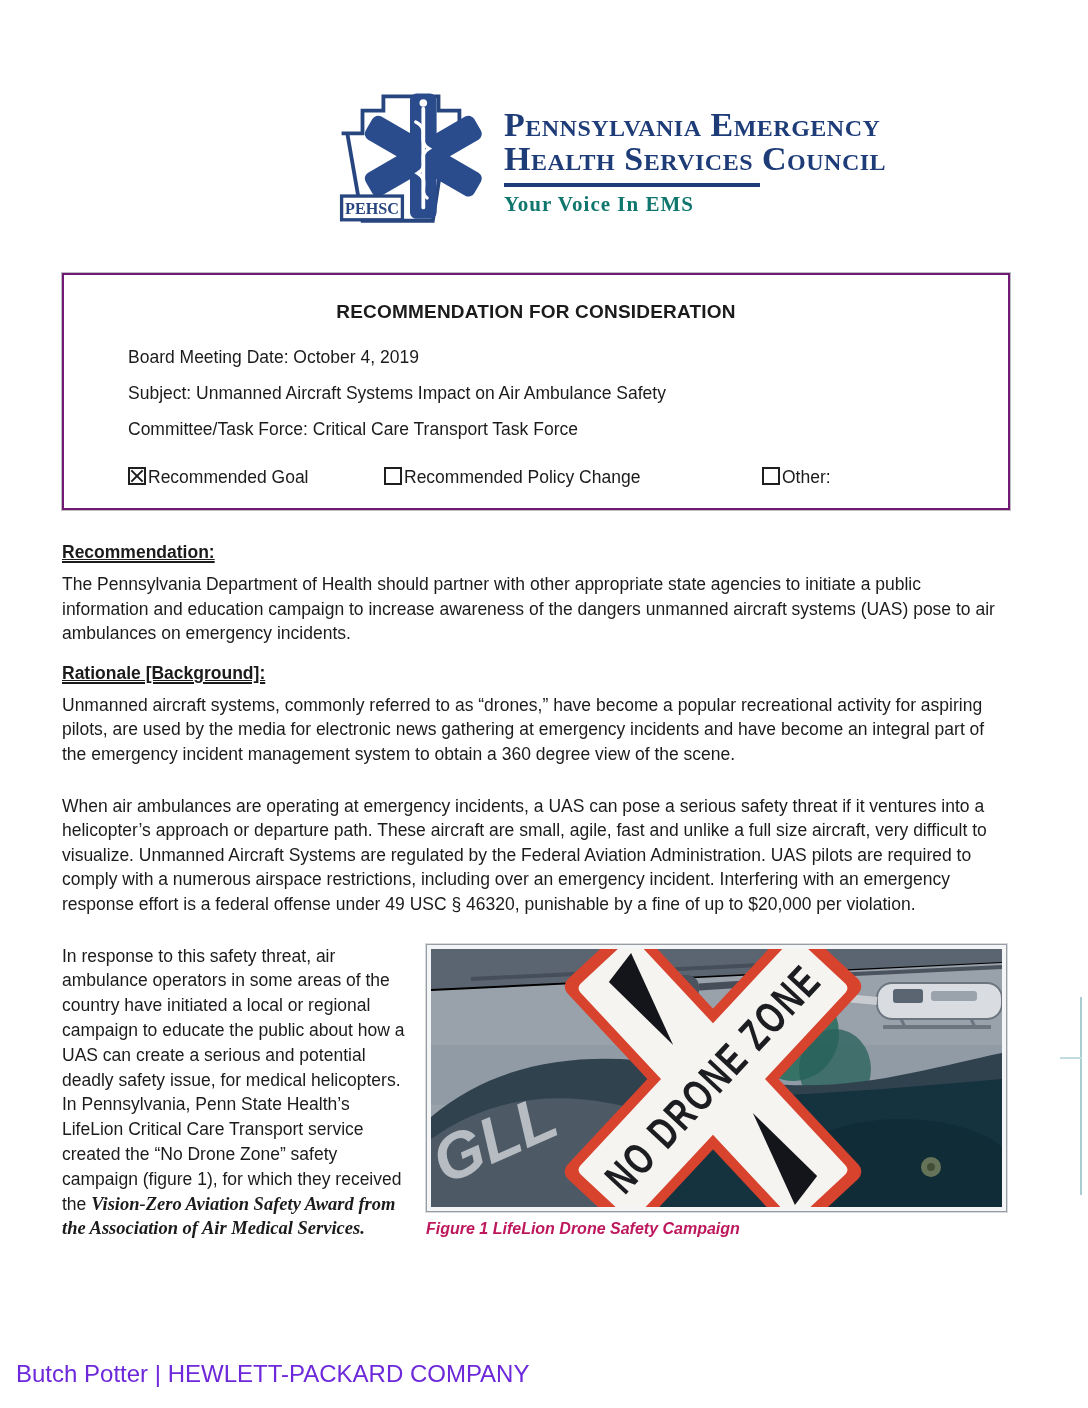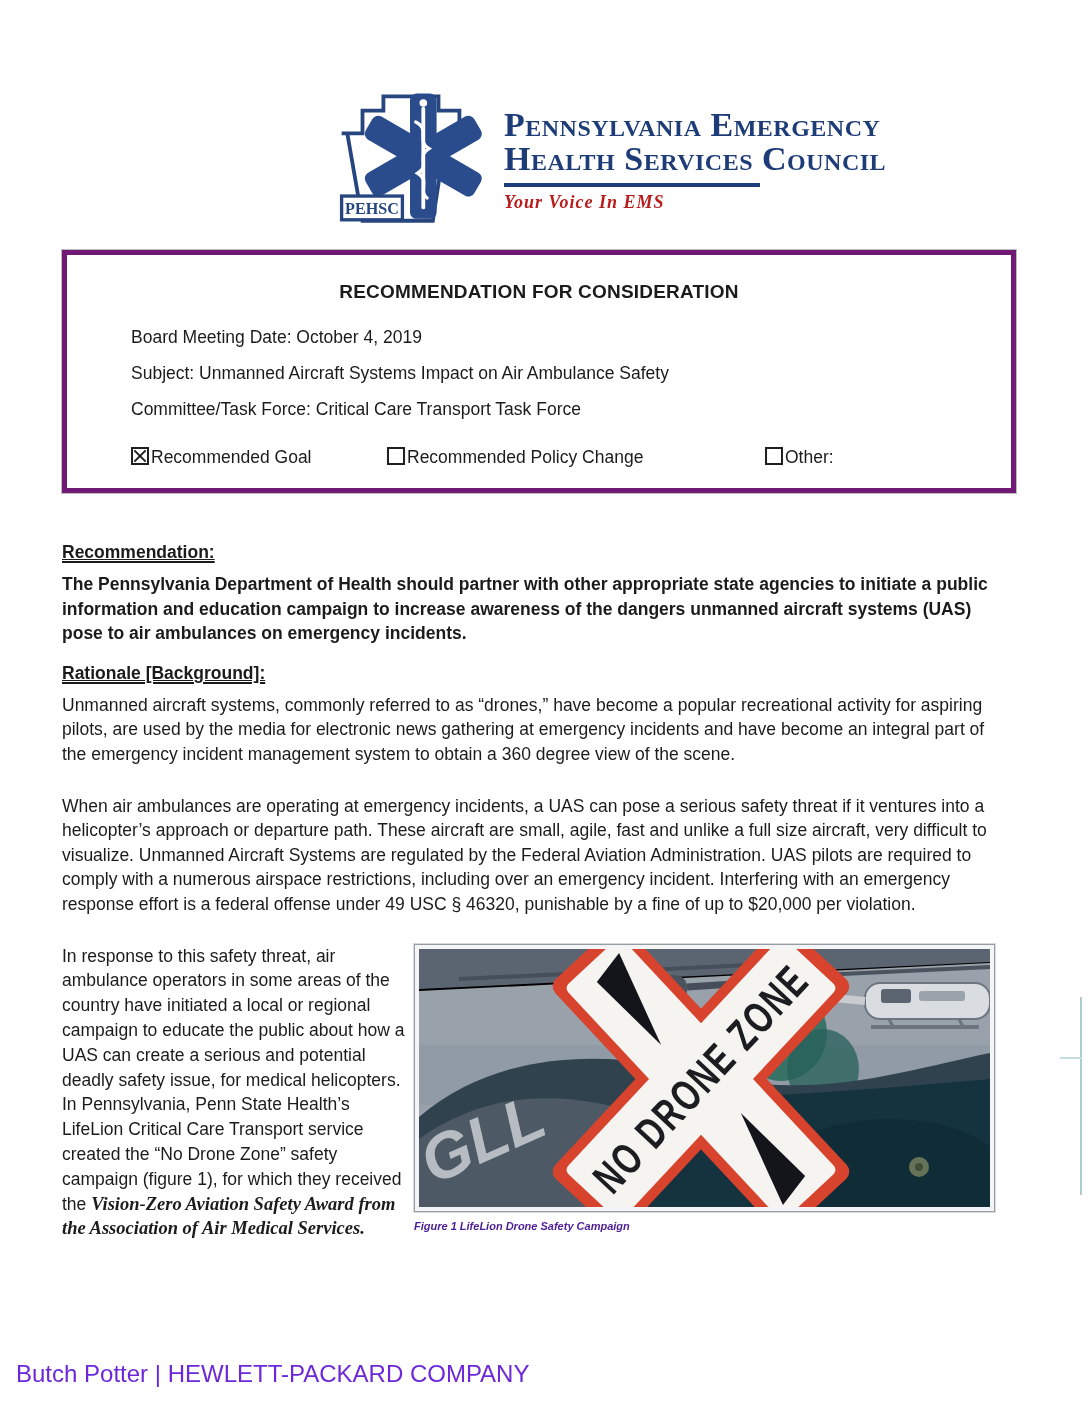--- a/index.html
+++ b/index.html
@@ -9,26 +9,26 @@
   }
   
   .logo-row{position:absolute;top:84px;left:334px;display:flex;gap:18px;align-items:flex-start;}
   .logo-mark{width:152px;height:150px;display:block;}
   .logo-text{margin-top:24px;}
   .org-line{
     font-family:"Liberation Serif",serif;font-variant-caps:small-caps;
     font-weight:bold;font-size:34px;line-height:34px;color:#1e3c78;letter-spacing:.5px;
   }
   .logo-rule{height:4px;background:#1e3c78;width:256px;margin:7px 0 5px;}
-  .tagline{font-family:"Liberation Serif",serif;font-style:italic;font-weight:bold;
-    font-size:18px;color:#b91c1c;letter-spacing:1px;}
+  .tagline{font-family:"Liberation Serif",serif;font-weight:bold;
+    font-size:21px;color:#0f766e;letter-spacing:1px;}
   
   .form-box{
-    position:absolute;left:62px;top:250px;width:944px;height:233px;
-    border:5px solid #701a75;box-shadow:0 0 0 1px #bdbdbd;background:#fff;
+    position:absolute;left:62px;top:273px;width:944px;height:233px;
+    border:2px solid #701a75;box-shadow:0 0 0 1px #bdbdbd;background:#fff;
   }
   .form-title{margin:26px 0 0;text-align:center;font-size:19px;font-weight:bold;letter-spacing:.2px;}
   .form-line{margin:0;padding-left:64px;font-size:17.5px;}
   .line-board{margin-top:24px;}
   .line-subject{margin-top:15px;}
   .line-row{margin-top:15px;display:flex;}
   .vtr{width:313px;display:inline-block;}
   .cb-row{position:relative;height:24px;margin-top:27px;font-size:17.5px;}
   .cb-item{position:absolute;top:0;white-space:nowrap;}
   .cb-item.i0{left:64px;} .cb-item.i1{left:320px;} .cb-item.i2{left:698px;}
@@ -36,30 +36,30 @@
     vertical-align:-2px;margin-right:2px;position:relative;background:#fff;}
   .cb.checked::before,.cb.checked::after{
     content:"";position:absolute;left:50%;top:50%;width:16px;height:2px;background:#1f1f1f;}
   .cb.checked::before{transform:translate(-50%,-50%) rotate(45deg);}
   .cb.checked::after{transform:translate(-50%,-50%) rotate(-45deg);}
   
   .doc-main{position:absolute;left:62px;top:542px;width:948px;}
   .doc-main h2{margin:0 0 9px;font-size:17.5px;font-weight:bold;text-decoration:underline;}
   .u{text-decoration:underline;text-decoration-thickness:1.5px;text-underline-offset:3px;}
   .doc-main p{margin:0;font-size:17.5px;line-height:24.6px;}
-  .p-bold{font-weight:bold;margin-bottom:17px !important;}
+  .p-bold{font-weight:normal;margin-bottom:17px !important;}
   .p-gap{margin-bottom:27px !important;}
-  .two-col{display:flex;gap:0;margin-top:2px;}
+  .two-col{display:flex;gap:12px;margin-top:2px;}
   .left-col{width:352px;font-size:17.5px;line-height:24.8px;}
   .emph{font-family:"Liberation Serif",serif;font-style:italic;font-weight:bold;font-size:18.5px;}
   
   figure{margin:0;width:583px;}
   .photo-frame{border:1px solid #989da3;outline:1px solid #d8dbde;background:#f4f5f6;padding:4px;width:571px;}
   .photo{display:block;width:571px;height:258px;}
-  figcaption{margin-top:8px;font-style:italic;font-weight:bold;color:#4c1d95;font-size:11px;}
+  figcaption{margin-top:8px;font-style:italic;font-weight:bold;color:#be185d;font-size:16px;}
   
   .page-footer{position:absolute;left:16px;top:1360px;font-size:24px;color:#6d28d9;}
   .scan-v{position:absolute;left:1080px;top:997px;width:2px;height:198px;background:#a9ced2;}
   .scan-h{position:absolute;left:1060px;top:1057px;width:22px;height:2px;background:#c3dcdf;}
 </style>
 </head>
 <body>
 
 <div>
 

